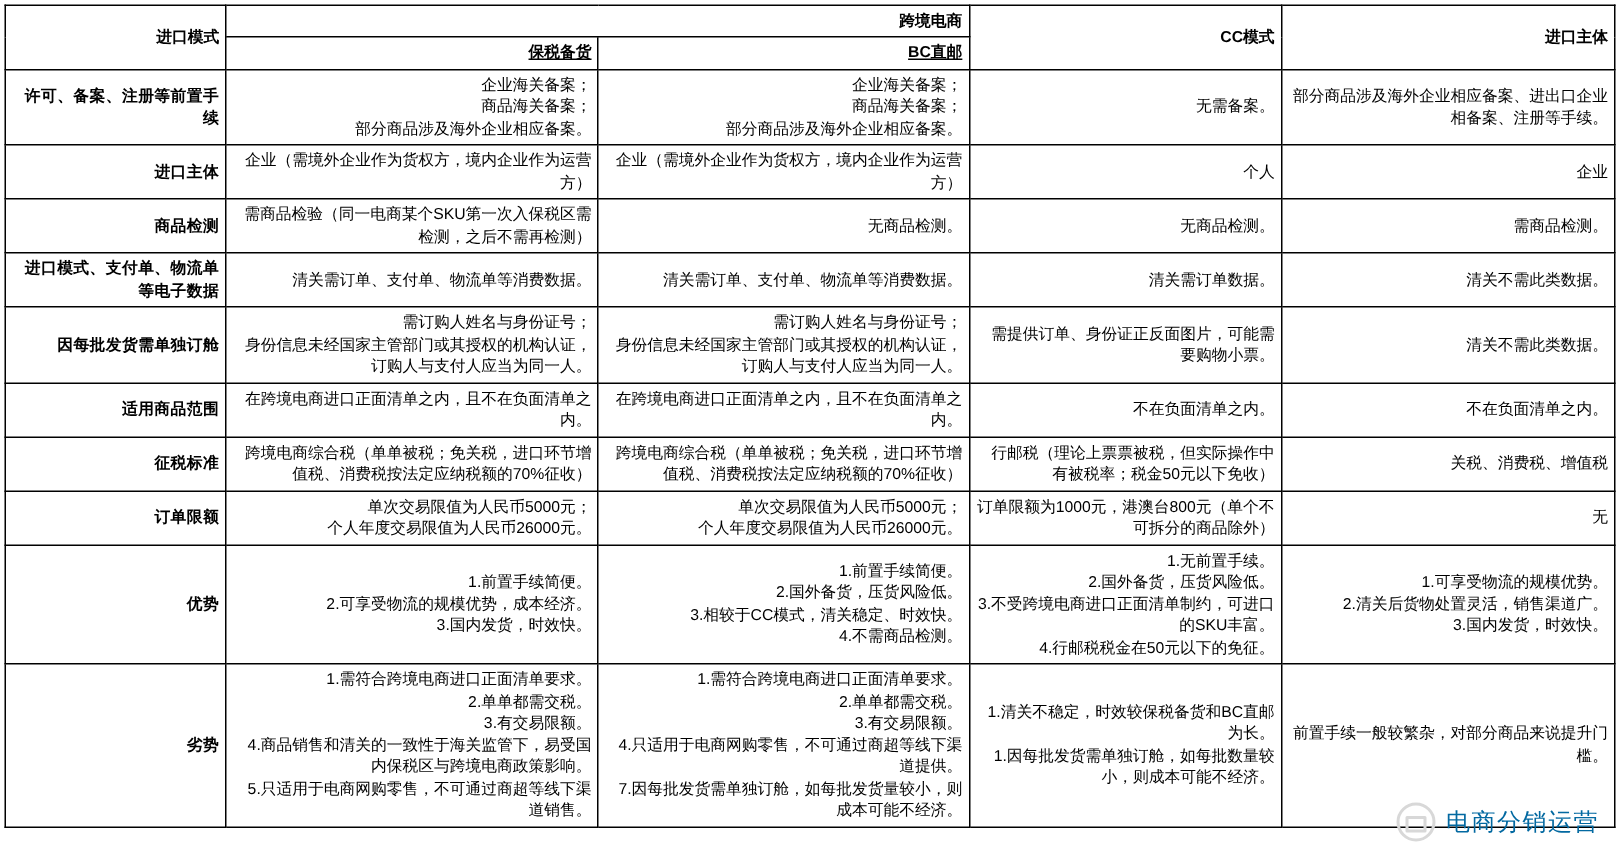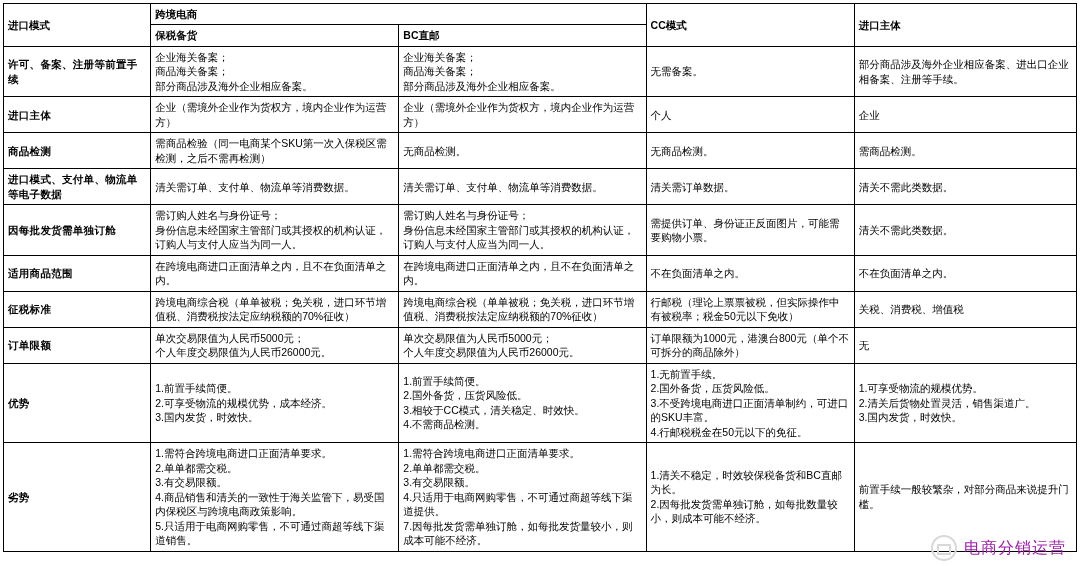--- a/index.html
+++ b/index.html
@@ -26,50 +26,51 @@
     width: 1074px;
     margin: 3px 3px 0 3px;
     border: 1px solid #000;
   }
   table.matrix td, table.matrix th {
     border: 1px solid #000;
     vertical-align: middle;
     padding: 3px 4px;
     font-size: 10.5px;
     line-height: 1.38;
-    text-align: left;
+    text-align: right;
     word-break: break-all;
   }
   .rowhead {
     font-weight: bold;
     font-size: 11.5px;
     text-align: center;
     letter-spacing: 0.3px;
   }
   .colhead {
     font-weight: bold;
     font-size: 12.5px;
     text-align: center;
   }
   .subhead {
     font-weight: bold;
     font-size: 11px;
     text-align: center;
+    text-decoration: underline;
   }
   .cell-left {
     text-align: left;
   }
   .watermark {
     position: absolute;
     right: 14px;
     bottom: 8px;
     display: flex;
     align-items: center;
     gap: 7px;
-    color: #a21caf;
+    color: #0369a1;
     font-size: 16px;
     letter-spacing: 1px;
     font-family: "Liberation Sans", sans-serif;
     pointer-events: none;
   }
   .wm-logo {
     width: 22px;
     height: 22px;
     border-radius: 50%;
     border: 2px solid #d8d8d8;
@@ -230,21 +231,21 @@
           </td>
         <td class="cell cell-left">
             <div>1.需符合跨境电商进口正面清单要求。</div>
             <div>2.单单都需交税。</div>
             <div>3.有交易限额。</div>
             <div>4.只适用于电商网购零售，不可通过商超等线下渠道提供。</div>
             <div>7.因每批发货需单独订舱，如每批发货量较小，则成本可能不经济。</div>
           </td>
         <td class="cell cell-left">
             <div>1.清关不稳定，时效较保税备货和BC直邮为长。</div>
-            <div>2.因每批发货需单独订舱，如每批数量较小，则成本可能不经济。</div>
+            <div>1.因每批发货需单独订舱，如每批数量较小，则成本可能不经济。</div>
           </td>
         <td class="cell cell-left">前置手续一般较繁杂，对部分商品来说提升门槛。</td>
       </tr>
     </tbody>
   </table>
 
   <div class="watermark">
     <span class="wm-logo"></span>
     <span>电商分销运营</span>
   </div>

